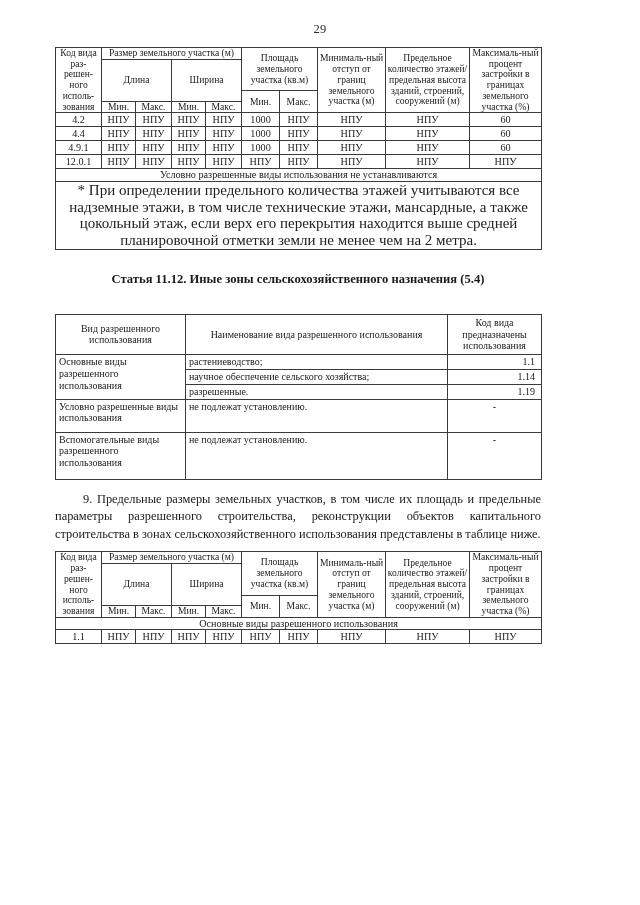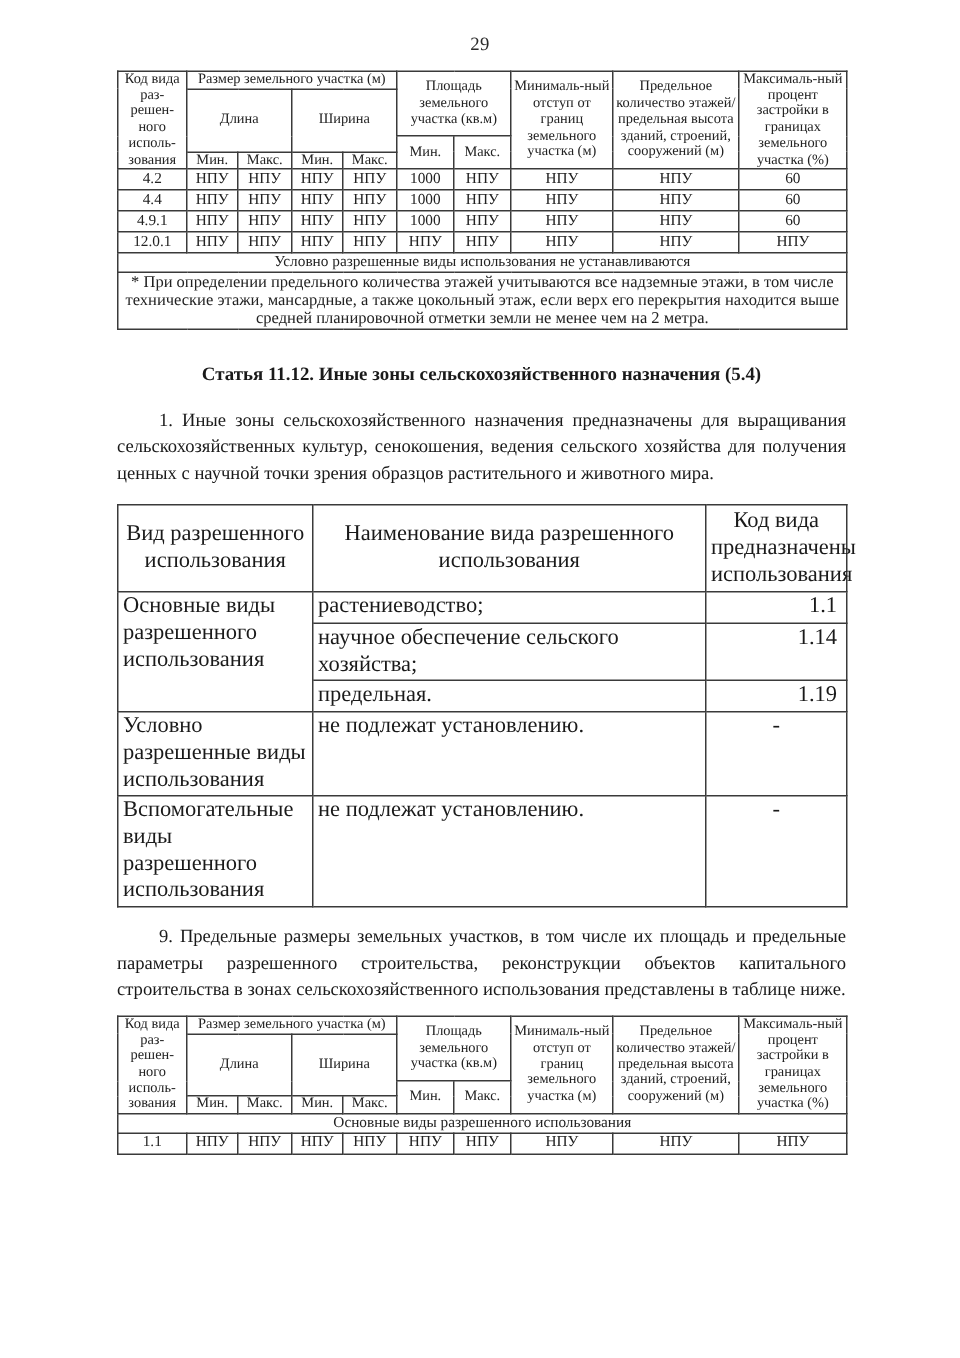--- a/index.html
+++ b/index.html
@@ -24,21 +24,21 @@
   }
   .page-number {
     text-align: center;
     font-size: 12.5px;
     color: #2a2a2a;
     padding-top: 22px;
     padding-bottom: 10px;
     letter-spacing: 0.2px;
   }
   .content {
-    margin: 0 76px 0 78px;
+    margin: 0 76px 0 55px;
     width: 486px;
   }
 
   
   table.doc {
     border-collapse: collapse;
     width: 486px;
     table-layout: fixed;
     font-size: 9.6px;
     color: #222;
@@ -50,21 +50,21 @@
     vertical-align: middle;
     font-weight: normal;
     line-height: 1.12;
   }
 
   .hdrcell { padding: 1px 1px; font-size: 9.6px; }
   .datacell { height: 13px; font-size: 10.2px; }
   .fullrow { text-align: center; font-size: 10.2px; padding: 1px 0; }
   .note {
     text-align: justify;
-    font-size: 11px;
+    font-size: 15px;
     padding: 2px 4px 3px 4px;
     line-height: 1.22;
   }
 
   
   h2.article {
     font-size: 12.6px;
     font-weight: bold;
     text-align: center;
     margin: 22px 0 14px 0;
@@ -81,21 +81,21 @@
   }
   p.para + p.para { margin-top: 0px; }
   .gap-before-table { height: 12px; }
   .gap-after-table { height: 11px; }
 
   
   table.uses {
     border-collapse: collapse;
     width: 486px;
     table-layout: fixed;
-    font-size: 15px;
+    font-size: 10px;
   }
   table.uses td {
     border: 1px solid #3a3a3a;
     padding: 1px 3px;
     vertical-align: top;
     line-height: 1.18;
     font-weight: normal;
   }
   table.uses td.ctr { text-align: center; }
   table.uses td.rt { text-align: right; padding-right: 6px; }
@@ -200,21 +200,20 @@
           <td colspan="10" class="fullrow">Условно разрешенные виды использования не устанавливаются</td>
         </tr>
         <tr>
           <td colspan="10" class="note">* При определении предельного количества этажей учитываются все надземные этажи, в том числе технические этажи, мансардные, а также цокольный этаж, если верх его перекрытия находится выше средней планировочной отметки земли не менее чем на 2 метра.</td>
         </tr>
       </tbody>
     </table>
 
     <h2 class="article">Статья 11.12. Иные зоны сельскохозяйственного назначения (5.4)</h2>
 
-    <p class="para">1. Иные зоны сельскохозяйственного назначения предназначены для выращивания сельскохозяйственных культур, сенокошения, ведения сельского хозяйства для получения ценных с научной точки зрения образцов растительного и животного мира.</p>
 
     <div class="gap-before-table"></div>
 
     <table class="uses">
       <colgroup>
         <col style="width:130px">
           <col style="width:262px">
           <col style="width:94px">
       </colgroup>
       <tbody>
@@ -227,21 +226,21 @@
         <tr>
           <td rowspan="3">Основные виды разрешенного использования</td>
           <td>растениеводство;</td>
           <td class="rt">1.1</td>
         </tr>
         <tr>
           <td>научное обеспечение сельского хозяйства;</td>
           <td class="rt">1.14</td>
         </tr>
         <tr>
-          <td>предельная.</td>
+          <td>разрешенные.</td>
           <td class="rt">1.19</td>
         </tr>
 
         <tr>
           <td style="height:30px">Условно разрешенные виды использования</td>
           <td>не подлежат установлению.</td>
           <td class="ctr">-</td>
         </tr>
 
         <tr>

